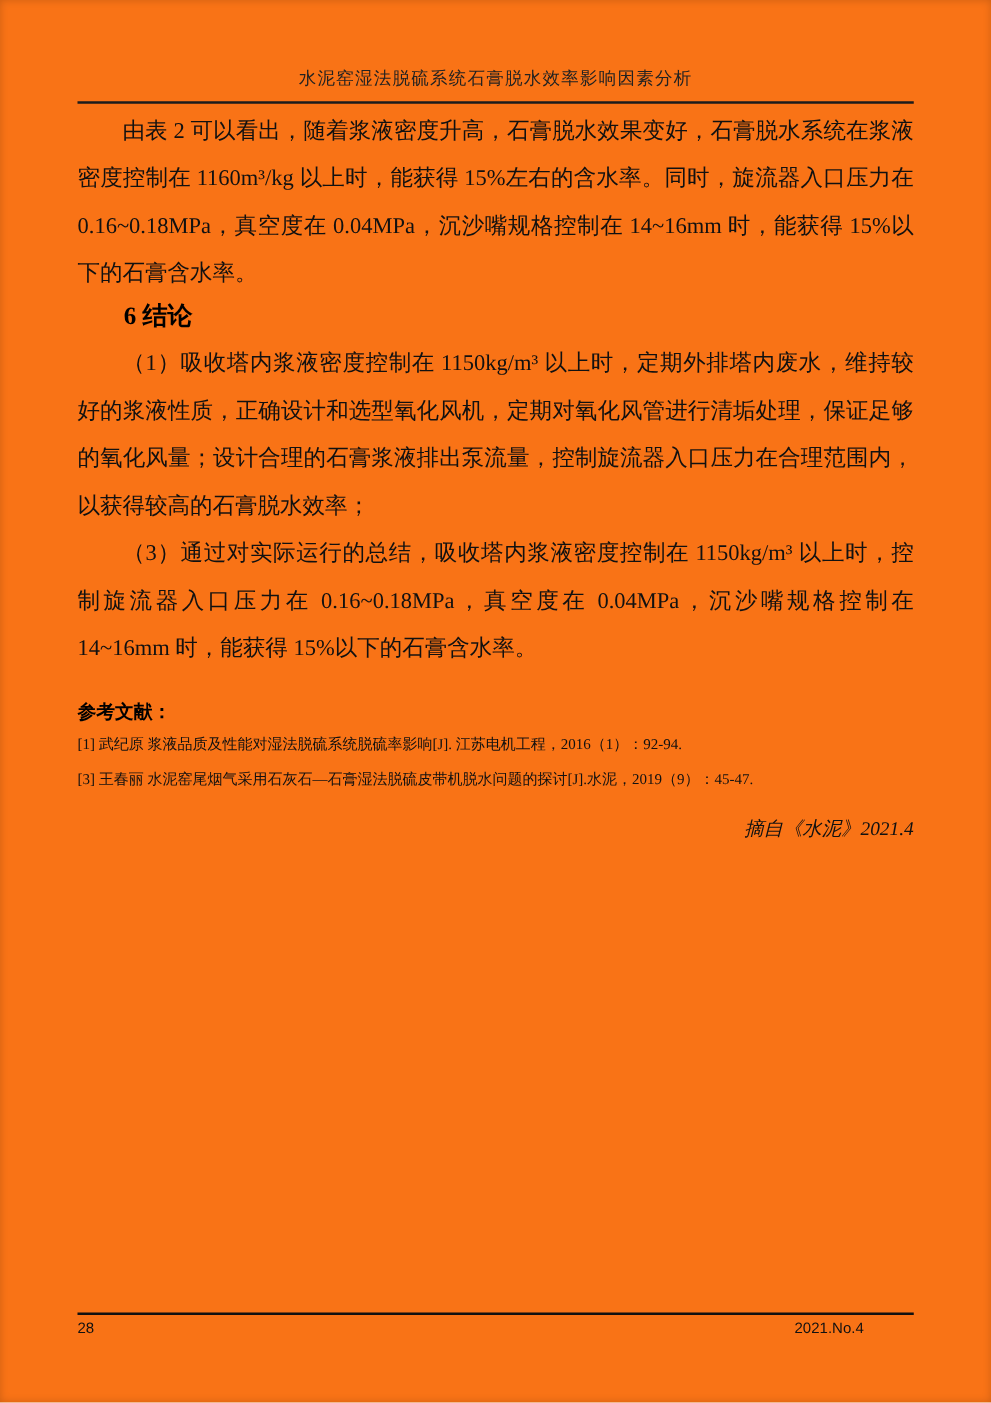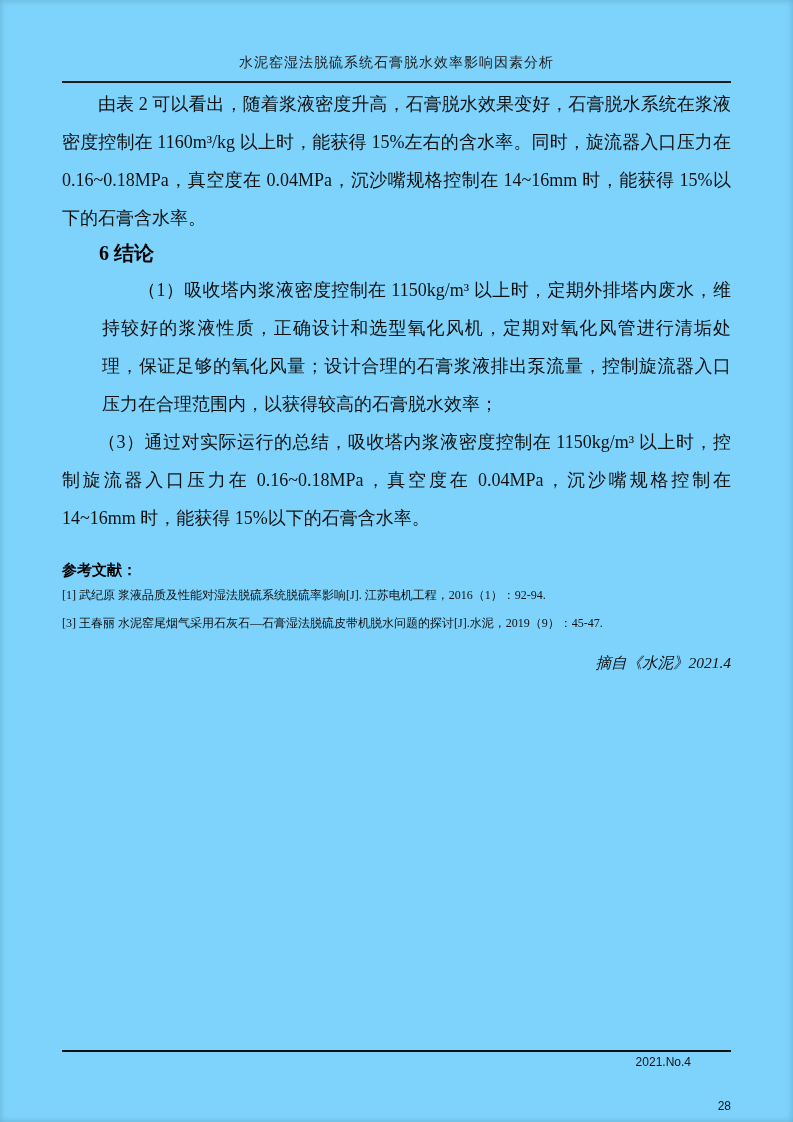--- a/index.html
+++ b/index.html
@@ -9,21 +9,21 @@
     height: 1122px;
     background: #ffffff;
     font-family: "Liberation Serif", "DejaVu Serif", serif;
     color: #161616;
   }
 
   .page {
     position: relative;
     width: 793px;
     height: 1122px;
-    background: #7dd3fc;
+    background: #f97316;
     
     box-shadow: inset 0 0 7px rgba(0,0,0,0.18);
     overflow: hidden;
   }
 
   .content {
     padding: 0 62px;
   }
 
   
@@ -52,21 +52,21 @@
   .body-text p.first { margin-top: 2px; }
 
   .section-heading {
     margin-top: 4px;
     font-size: 20px;
     font-weight: bold;
     line-height: 1.25;
     color: #000;
     margin-left: 37px;
   }
-  .after-heading { margin-top: 5px; margin-left: 40px; }
+  .after-heading { margin-top: 5px; }
 
   
   .references { margin-top: 22px; }
   .references .ref-heading {
     font-size: 15px;
     font-weight: bold;
     line-height: 22px;
     color: #000;
   }
   .references .ref-item {
@@ -99,22 +99,21 @@
     position: relative;
     margin-top: 3px;
     height: 16px;
     font-family: "Liberation Sans", "DejaVu Sans", sans-serif;
     font-size: 12px;
     color: #111;
   }
   .page-number {
     position: absolute;
     left: 0; right: 0;
-    text-align: right;
-    margin-top: 44px;
+    text-align: left;
   }
   .issue-label {
     position: absolute;
     right: 40px;
     top: 0;
   }
 </style>
 </head>
 <body>
 

